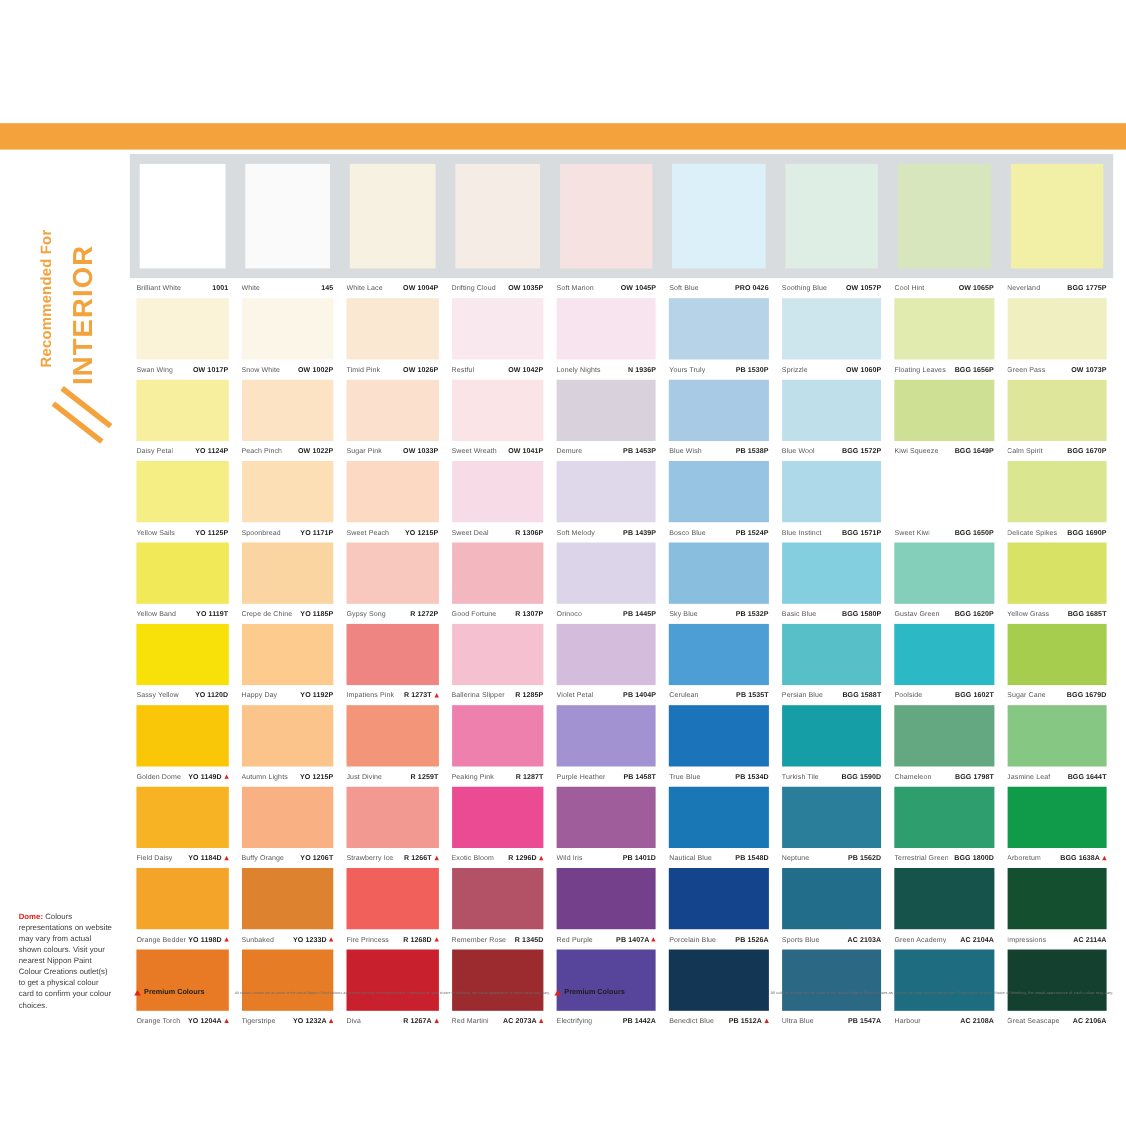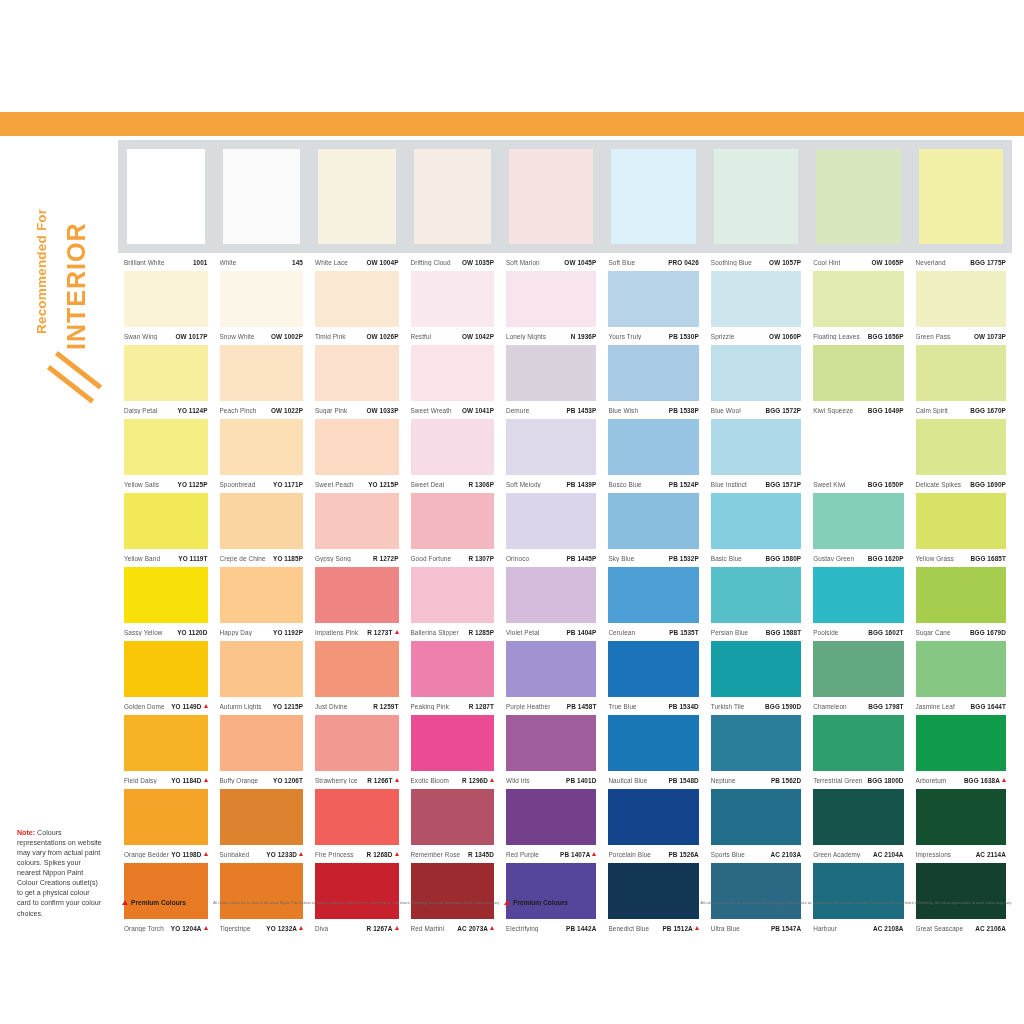--- a/index.html
+++ b/index.html
@@ -158,21 +158,21 @@
 
   <div id="orange-bar"></div>
 
   <div id="sidebar">
     <div class="vtext" id="rec-for">Recommended For</div>
     <div class="vtext" id="interior-word">INTERIOR</div>
     <div class="stripe" id="stripe1"></div>
     <div class="stripe" id="stripe2"></div>
   </div>
 
-  <div id="note"><span id="note-label">Note:</span><span> Colours representations on website may vary from actual paint colours. Spikes your nearest Nippon Paint Colour Creations outlet(s) to get a physical colour card to confirm your colour choices.</span></div>
+  <div id="note"><span id="note-label">Dome:</span><span> Colours representations on website may vary from actual shown colours. Visit your nearest Nippon Paint Colour Creations outlet(s) to get a physical colour card to confirm your colour choices.</span></div>
 
   <div class="panel" id="panel-left">
     <div class="band" style="background: rgb(217, 220, 223);"></div>
     <div class="grid" id="grid-left">
         <div class="col">
           <div class="cell row0">
             <span class="chip" style="background: rgb(255, 255, 255);"></span>
             <div class="caption">
               <span class="cname">Brilliant White</span>
               <span class="cright">

